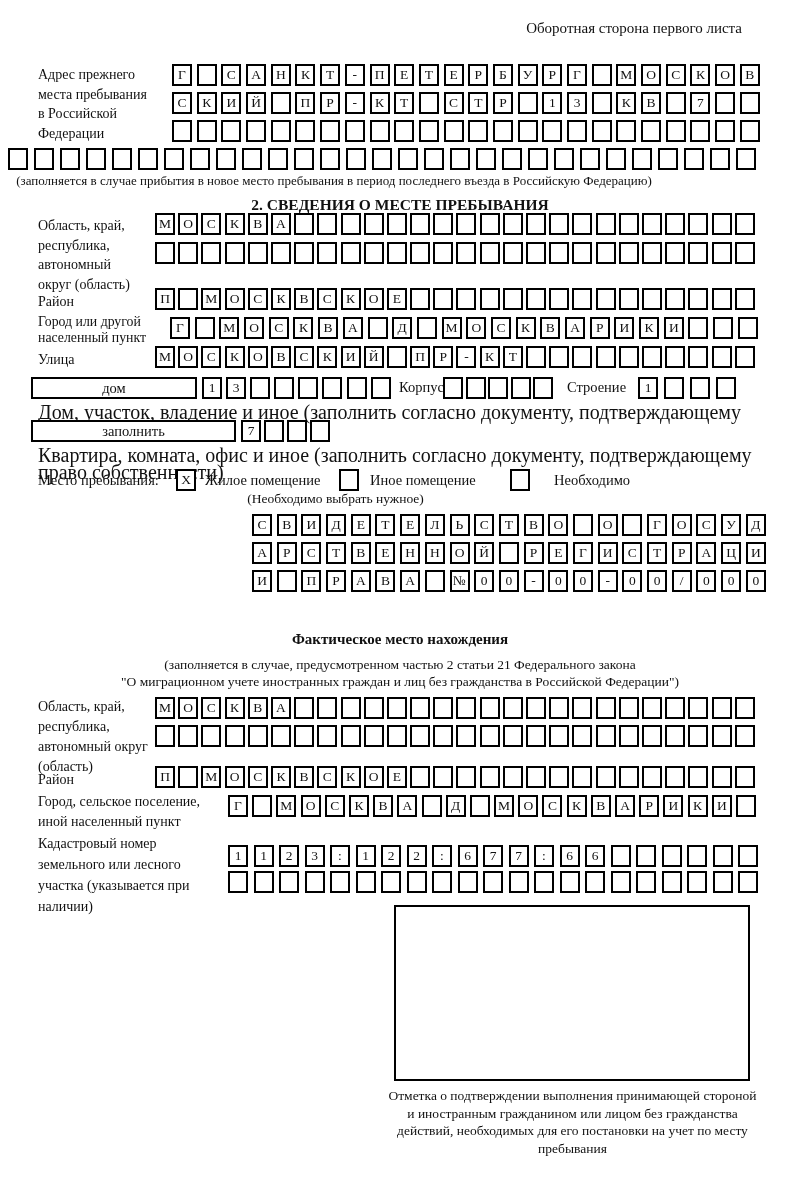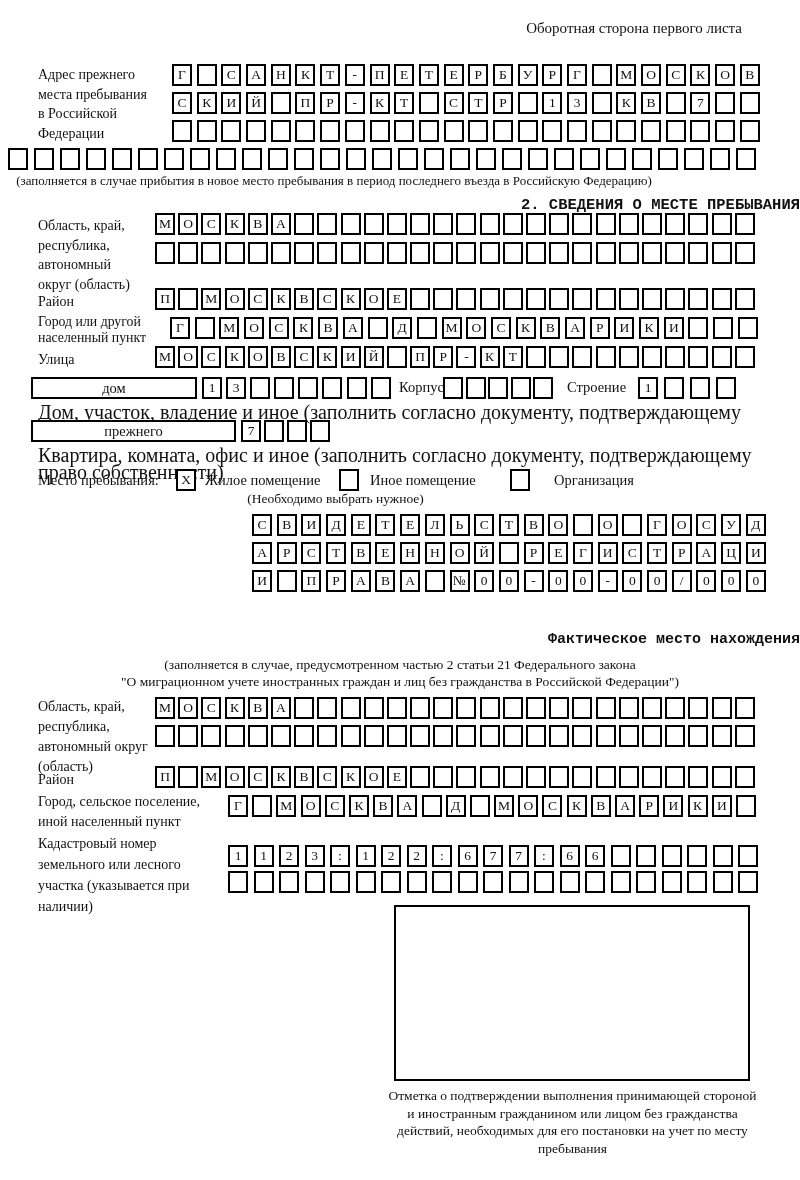--- a/index.html
+++ b/index.html
@@ -9,21 +9,21 @@
   .cell{flex:0 0 16px;width:16px;height:18px;border:2px solid #000;background:#fff;
         display:flex;align-items:center;justify-content:center;
         font-size:13.5px;line-height:1;font-family:"Liberation Serif","DejaVu Serif",serif;}
   .widebox{position:absolute;height:18px;border:2px solid #000;background:#fff;
         display:flex;align-items:center;justify-content:center;font-size:14.5px;}
   .cbox{position:absolute;width:16px;height:18px;border:2px solid #000;background:#fff;
         display:flex;align-items:center;justify-content:center;font-size:13.5px;line-height:1;}
   .label{position:absolute;font-size:14px;line-height:19.7px;}
   .caption{position:absolute;font-size:20px;line-height:17px;}
   .note{position:absolute;font-size:13px;text-align:center;line-height:17.5px;}
-  .title{position:absolute;font-weight:bold;text-align:right;font-size:15.5px;font-family:Liberation Mono, monospace;}
+  .title{position:absolute;font-weight:bold;text-align:center;font-size:15.5px;}
   .corner{position:absolute;font-size:15px;}
   .stampbox{position:absolute;border:2px solid #000;background:#fff;}
 </style>
 </head>
 <body>
 
 <div class="page">
 
   <div class="corner" style="top:20px;right:58px;">Оборотная сторона первого листа</div>
 
@@ -311,37 +311,37 @@
   <div class="caption" style="left:567px;top:379px;font-size:14.5px;">Строение</div>
   <div class="row" style="left:638px;top:377px;gap:6px;">
       <span class="cell">1</span>
       <span class="cell"></span>
       <span class="cell"></span>
       <span class="cell"></span>
     </div>
   <div class="caption" style="left:38px;top:404px;width:720px;">Дом, участок, владение и иное (заполнить согласно документу, подтверждающему право собственности)</div>
 
   <div class="widebox" style="left:31px;top:420px;width:201px;">
-    <span>прежнего</span>
+    <span>заполнить</span>
   </div>
   <div class="row" style="left:241px;top:420px;gap:3px;">
       <span class="cell">7</span>
       <span class="cell"></span>
       <span class="cell"></span>
       <span class="cell"></span>
     </div>
   <div class="caption" style="left:38px;top:447px;width:720px;">Квартира, комната, офис и иное (заполнить согласно документу, подтверждающему право собственности)</div>
 
   <div class="caption" style="left:38px;top:472px;font-size:14.5px;">Место пребывания:</div>
   <span class="cbox" style="left:176px;top:469px;">X</span>
   <div class="caption" style="left:205px;top:472px;font-size:14.5px;">Жилое помещение</div>
   <span class="cbox" style="left:339px;top:469px;"></span>
   <div class="caption" style="left:370px;top:472px;font-size:14.5px;">Иное помещение</div>
   <span class="cbox" style="left:510px;top:469px;"></span>
-  <div class="caption" style="left:554px;top:472px;font-size:14.5px;">Организация</div>
+  <div class="caption" style="left:554px;top:472px;font-size:14.5px;">Необходимо</div>
   <div class="note" style="left:228px;top:490px;width:215px;font-size:13.5px;">(Необходимо выбрать нужное)</div>
 
   <div class="row" style="left:252px;top:514px;gap:4.7px;">
       <span class="cell">С</span>
       <span class="cell">В</span>
       <span class="cell">И</span>
       <span class="cell">Д</span>
       <span class="cell">Е</span>
       <span class="cell">Т</span>
       <span class="cell">Е</span>

